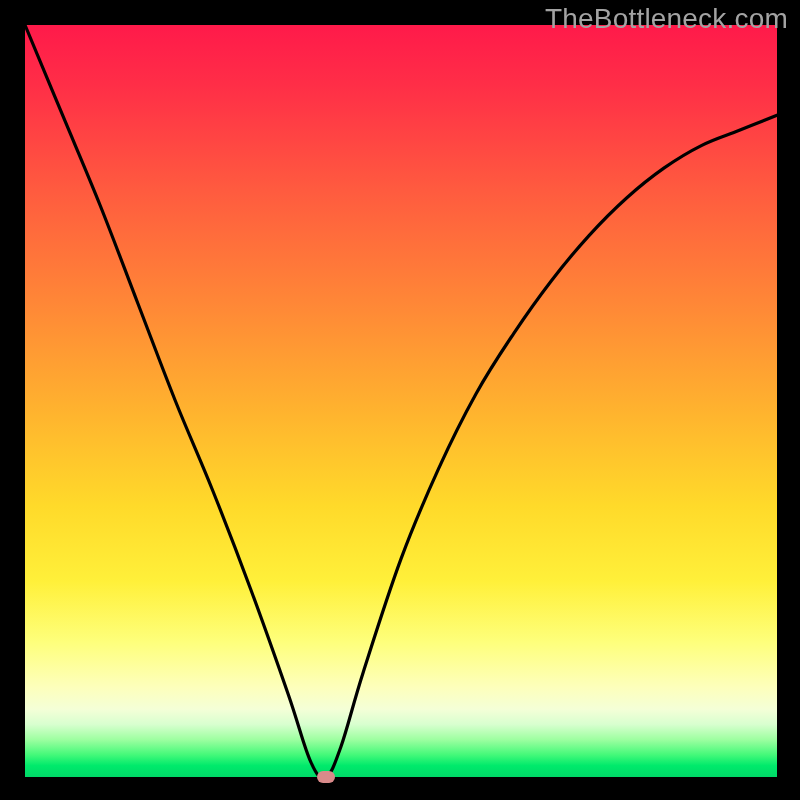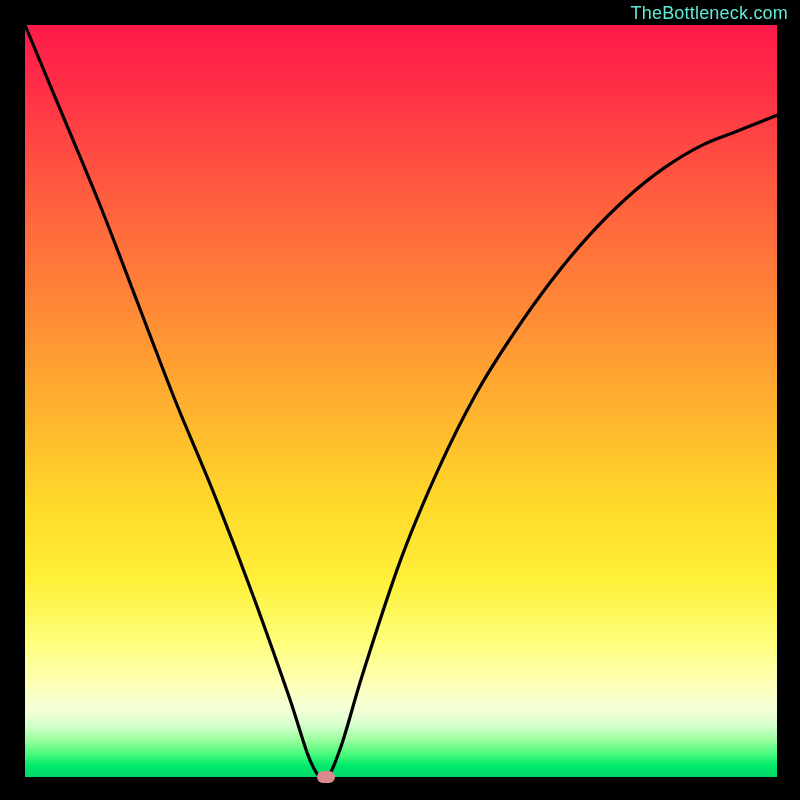--- a/index.html
+++ b/index.html
@@ -14,22 +14,22 @@
   .frame {
     position: relative;
     width: 800px;
     height: 800px;
     background: #000;
   }
   .watermark {
     position: absolute;
     top: 3px;
     right: 12px;
-    color: #5eead4;
-    font-size: 18px;
+    color: #a3a3a3;
+    font-size: 28px;
     letter-spacing: 0.2px;
     font-weight: 400;
     z-index: 10;
   }
   .plot-area {
     position: absolute;
     left: 25px;
     top: 25px;
     width: 752px;
     height: 752px;

